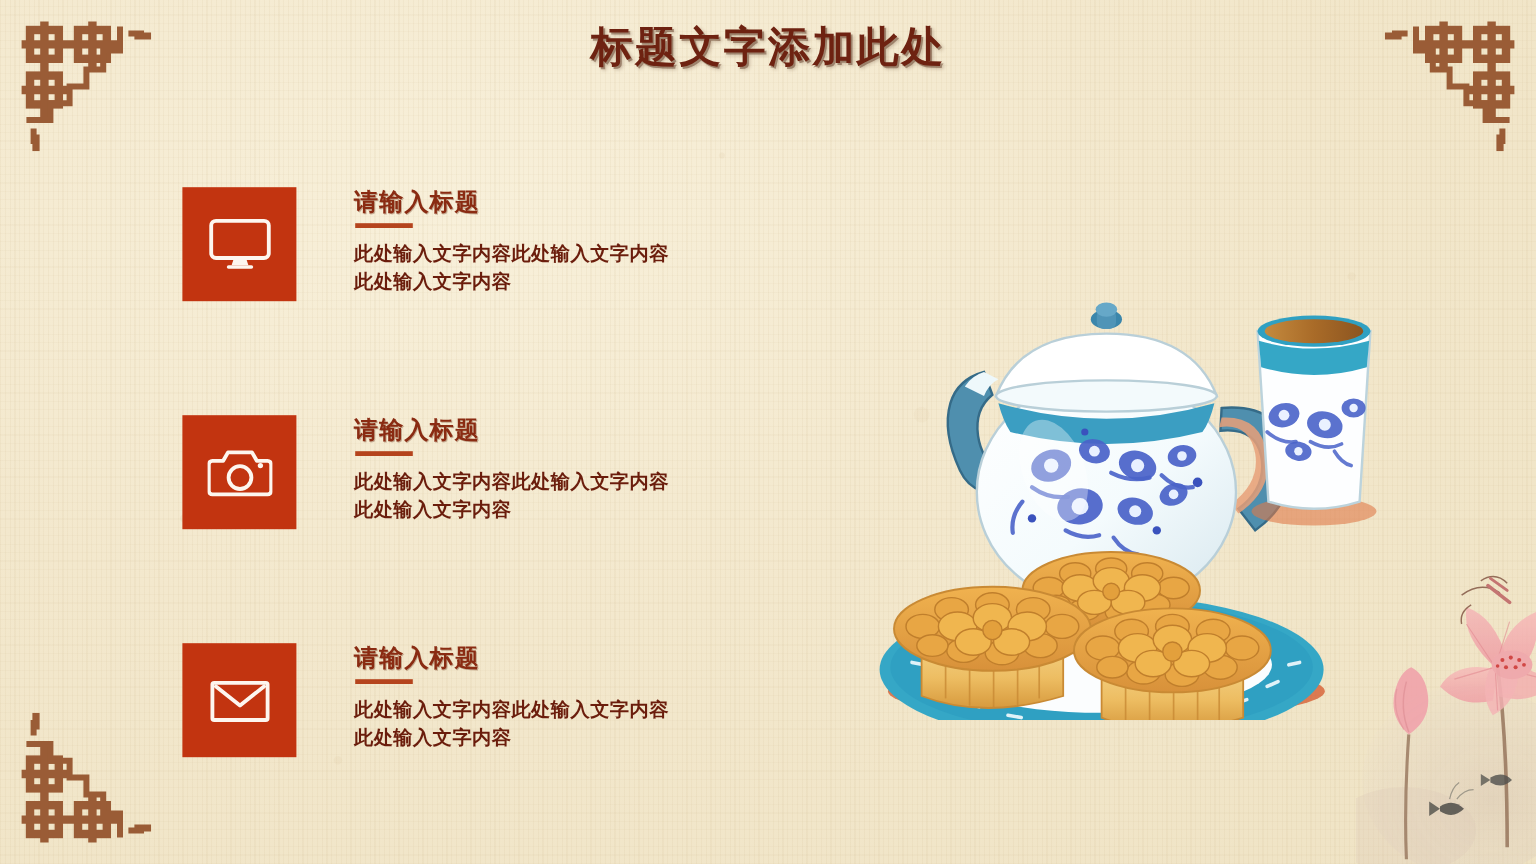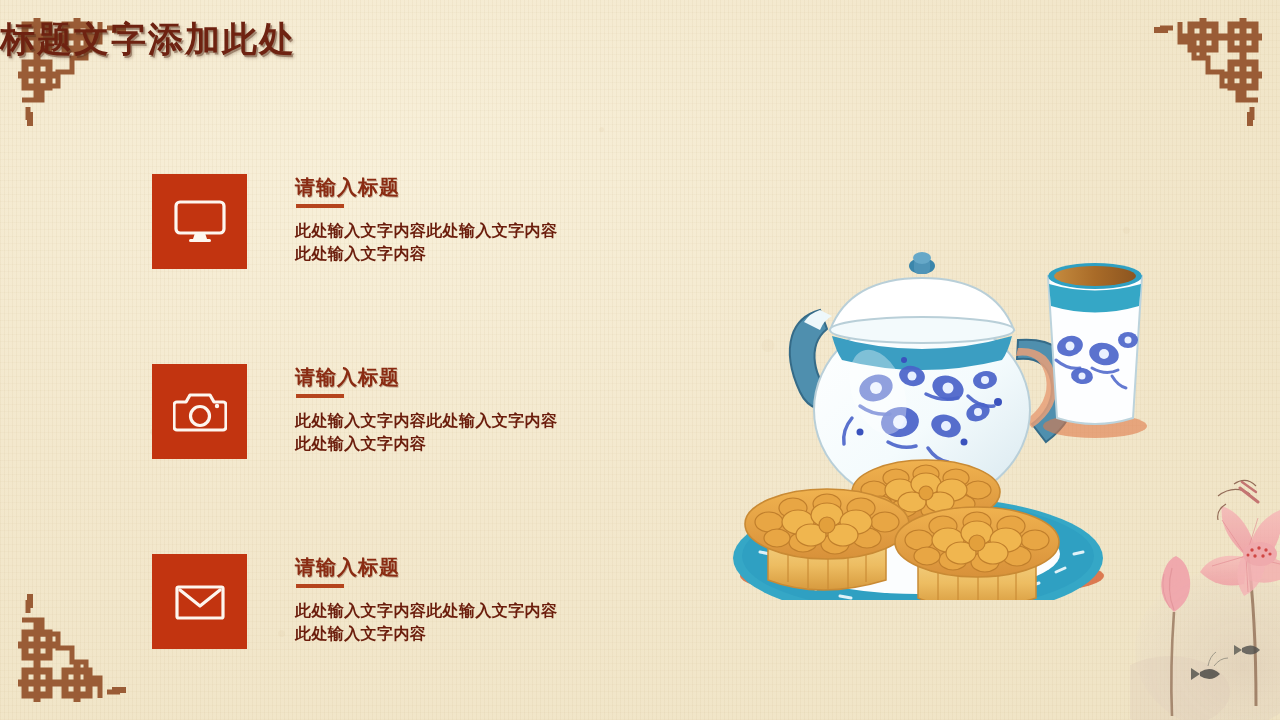--- a/index.html
+++ b/index.html
@@ -23,36 +23,36 @@
       radial-gradient(circle at 47% 18%, rgba(214,190,150,.18) 0 2px, transparent 3px),
       radial-gradient(circle at 72% 78%, rgba(210,185,145,.16) 0 4px, transparent 5px),
       radial-gradient(circle at 88% 32%, rgba(214,190,150,.14) 0 3px, transparent 4px),
       radial-gradient(circle at 22% 88%, rgba(214,190,150,.15) 0 3px, transparent 4px),
       radial-gradient(circle at 60% 48%, rgba(205,180,140,.10) 0 6px, transparent 7px);
     opacity:.9;
   }
 
   
   #title{
-    position:absolute;left:0;top:16px;width:1280px;
+    position:absolute;left:0;top:16px;width:1280px;text-align:center;
     font-size:35px;font-weight:bold;letter-spacing:2px;
     color:#6e2211;
     text-shadow:1.5px 1.5px 0 rgba(90,50,30,.45), 2.5px 2.5px 3px rgba(80,40,20,.25);
     z-index:6;
   }
 
   
   .corner{position:absolute;width:118px;height:118px;z-index:5;}
   .corner svg{display:block;width:118px;height:118px;}
   #corner-tl{left:8px;top:8px;}
   #corner-tr{right:8px;top:8px;transform:scaleX(-1);}
   #corner-bl{left:8px;bottom:8px;transform:scaleY(-1);}
 
   
-  #list{position:absolute;left:152px;top:174px;width:520px;z-index:6;}
+  #list{position:absolute;left:152px;top:156px;width:520px;z-index:6;}
   .row{position:relative;height:190px;}
   .row:last-child{height:auto;}
   .icon-box{
     position:absolute;left:0;top:0;width:95px;height:95px;
     background:#c23410;
     display:flex;align-items:center;justify-content:center;
   }
   .icon-box svg{display:block;}
   .row-text{position:absolute;left:143px;top:2px;width:380px;}
   .row-title{

